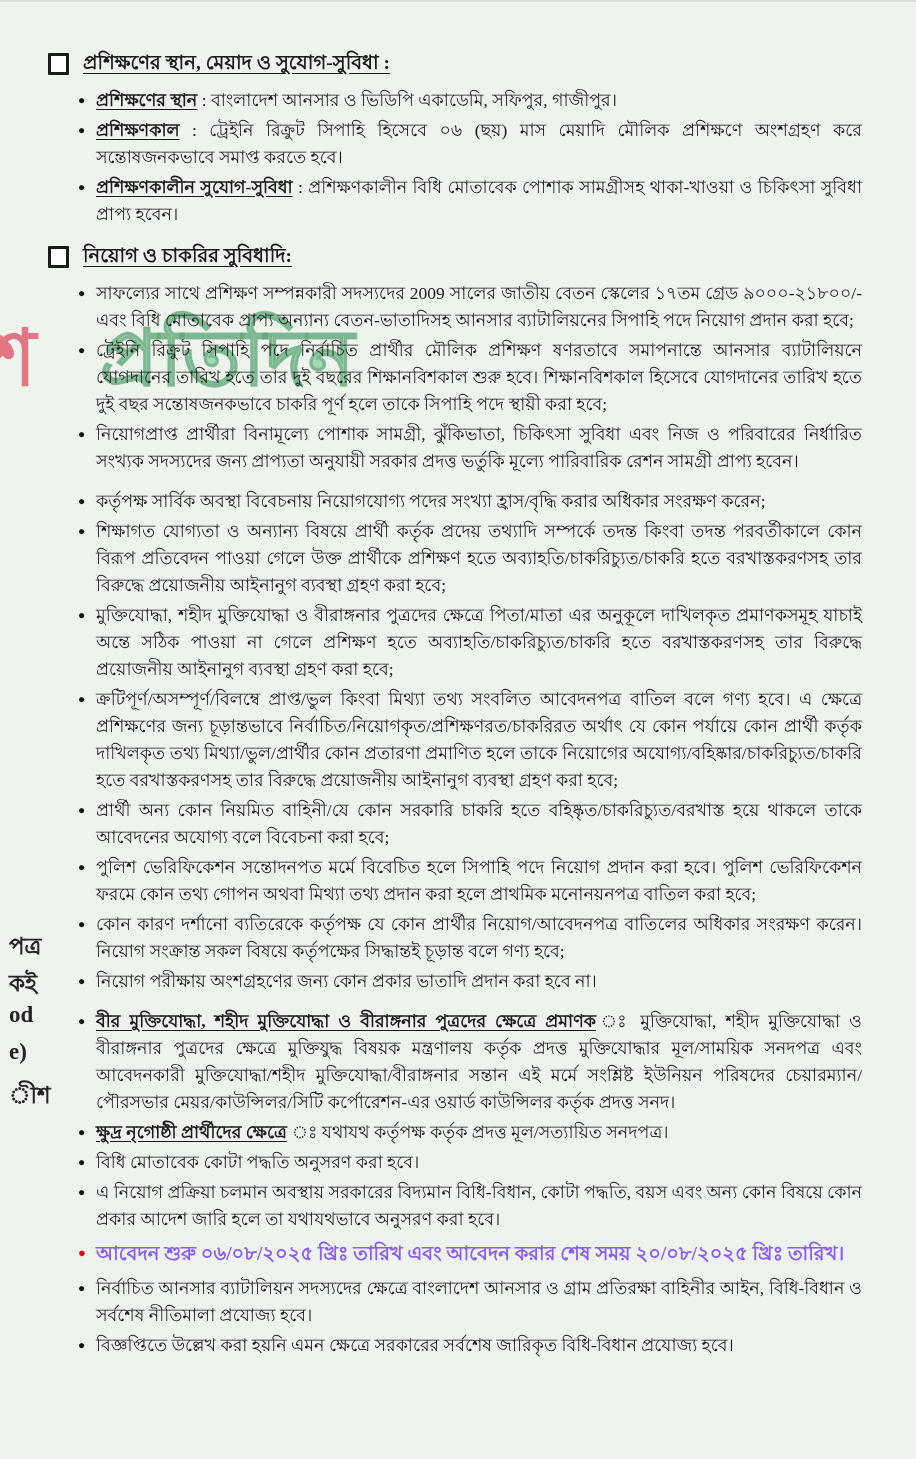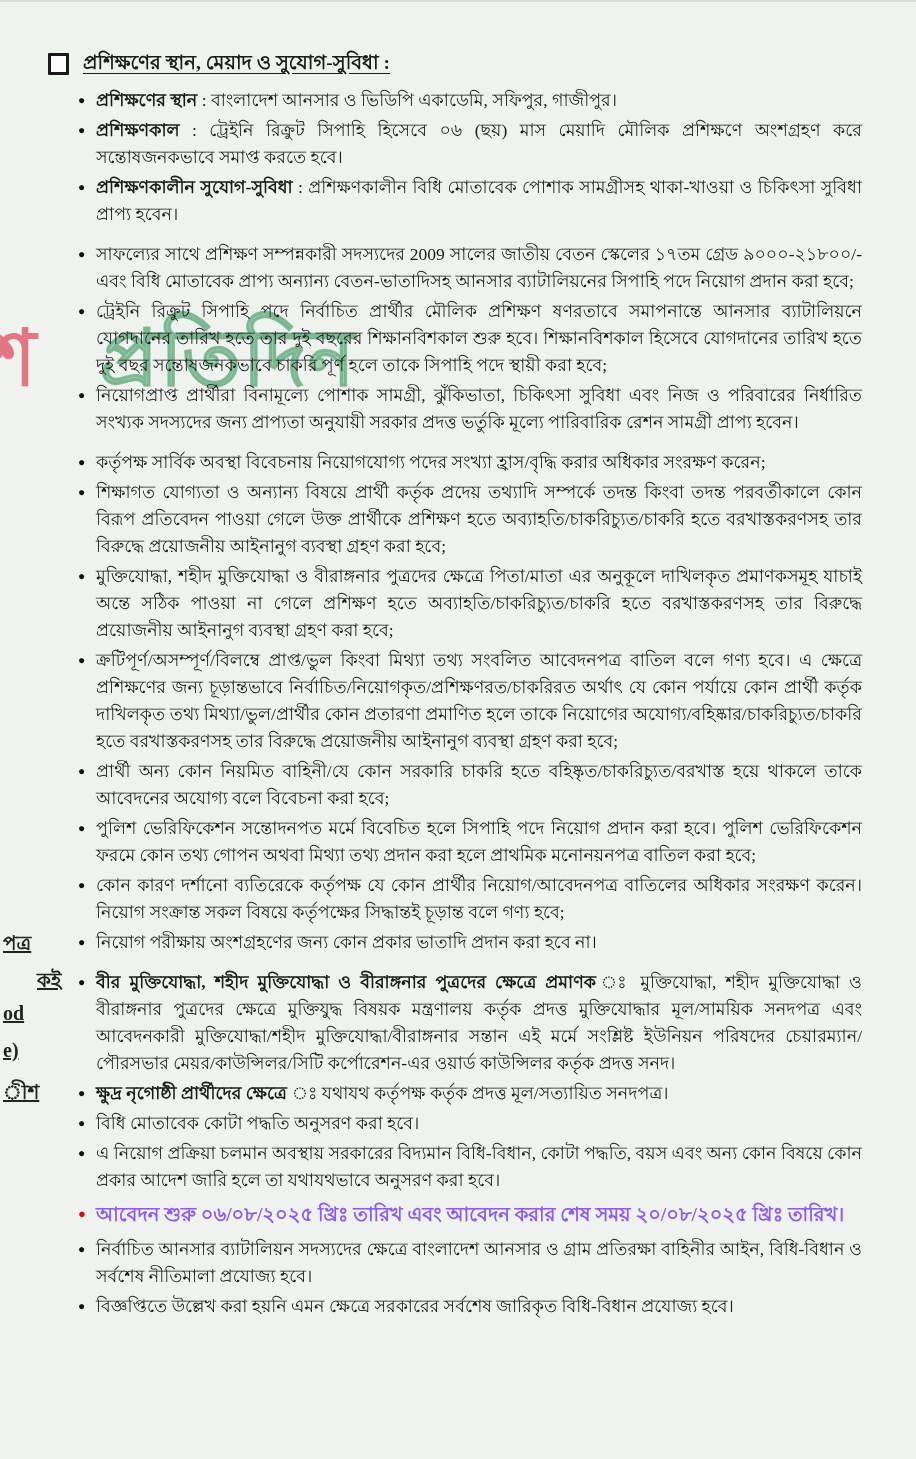--- a/index.html
+++ b/index.html
@@ -18,23 +18,22 @@
   .watermark{
     position:absolute;top:298px;left:-10px;z-index:0;
     font-size:78px;font-weight:bold;letter-spacing:2px;
     white-space:nowrap;pointer-events:none;
     font-family:"Liberation Serif","DejaVu Serif",serif;
   }
   .wm-red{color:rgba(224,95,110,0.85);}
   .wm-green{color:rgba(160,212,178,0.95);margin-left:40px;-webkit-text-stroke:1px rgba(90,160,115,.55);}
   .margin-frags{position:absolute;left:0;top:0;z-index:2;}
   .frag{
-    position:absolute;left:3px;font-size:20px;font-weight:bold;color:#242424;
+    position:absolute;left:9px;font-size:23px;font-weight:bold;color:#242424;
     white-space:nowrap;
-    text-decoration:underline;
   }
   .content{
     position:relative;z-index:1;
     padding:48px 54px 0 36px;
   }
   .section{margin-bottom:13px;}
   .sec-header{
     display:flex;align-items:center;margin-bottom:7px;padding-left:12px;
   }
   .chk{
@@ -47,36 +46,36 @@
   }
   .bullet{
     display:flex;margin:0 0 3px 42px;
   }
   .dot{
     flex:0 0 auto;width:18px;font-size:12px;line-height:27px;color:#111;
   }
   .btext{
     flex:1 1 auto;font-size:17.5px;line-height:27px;text-align:justify;
   }
-  .lead{font-weight:bold;text-underline-offset:3px;}
+  .lead{font-weight:bold;text-decoration:underline;text-underline-offset:3px;}
   .bullet.red{margin-top:6px;margin-bottom:7px;}
   .bullet.red .dot{color:#e2000f;font-size:13px;}
   .bullet.red .btext{color:#8b5cf6;font-weight:bold;font-size:19.5px;line-height:29px;text-align:left;}
 </style>
 </head>
 <body>
 
 <div class="watermark">
   <span class="wm-red">শ</span>
   <span class="wm-green">প্রতিদিন</span>
 </div>
 
 <div class="margin-frags">
   <span class="frag" style="top:928px;">পত্র</span>
-  <span class="frag" style="top:965px;margin-left:34px;">কই</span>
+  <span class="frag" style="top:965px;">কই</span>
   <span class="frag" style="top:1002px;font-family:'Liberation Serif',serif;">od</span>
   <span class="frag" style="top:1039px;font-family:'Liberation Serif',serif;">e)</span>
   <span class="frag" style="top:1077px;">ীশ</span>
 </div>
 
 <div class="content">
 
   <div class="section">
     <div class="sec-header">
       <span class="chk"></span>
@@ -90,20 +89,24 @@
       <span class="dot">●</span>
       <span class="btext"><span class="lead">প্রশিক্ষণকাল</span><span> : ট্রেইনি রিক্রুট সিপাহি হিসেবে ০৬ (ছয়) মাস মেয়াদি মৌলিক প্রশিক্ষণে অংশগ্রহণ করে সন্তোষজনকভাবে সমাপ্ত করতে হবে।</span></span>
     </div>
     <div class="bullet">
       <span class="dot">●</span>
       <span class="btext"><span class="lead">প্রশিক্ষণকালীন সুযোগ-সুবিধা</span><span> : প্রশিক্ষণকালীন বিধি মোতাবেক পোশাক সামগ্রীসহ থাকা-খাওয়া ও চিকিৎসা সুবিধা প্রাপ্য হবেন।</span></span>
     </div>
   </div>
 
   <div class="section">
+    <div class="sec-header">
+      <span class="chk"></span>
+      <span class="sec-title">নিয়োগ ও চাকরির সুবিধাদি:</span>
+    </div>
     <div class="bullet">
       <span class="dot">●</span>
       <span class="btext">সাফল্যের সাথে প্রশিক্ষণ সম্পন্নকারী সদস্যদের 2009 সালের জাতীয় বেতন স্কেলের ১৭তম গ্রেড ৯০০০-২১৮০০/- এবং বিধি মোতাবেক প্রাপ্য অন্যান্য বেতন-ভাতাদিসহ আনসার ব্যাটালিয়নের সিপাহি পদে নিয়োগ প্রদান করা হবে;</span>
     </div>
     <div class="bullet">
       <span class="dot">●</span>
       <span class="btext">ট্রেইনি রিক্রুট সিপাহি পদে নির্বাচিত প্রার্থীর মৌলিক প্রশিক্ষণ ষণরতাবে সমাপনান্তে আনসার ব্যাটালিয়নে যোগদানের তারিখ হতে তার দুই বছরের শিক্ষানবিশকাল শুরু হবে। শিক্ষানবিশকাল হিসেবে যোগদানের তারিখ হতে দুই বছর সন্তোষজনকভাবে চাকরি পূর্ণ হলে তাকে সিপাহি পদে স্থায়ী করা হবে;</span>
     </div>
     <div class="bullet">
       <span class="dot">●</span>

